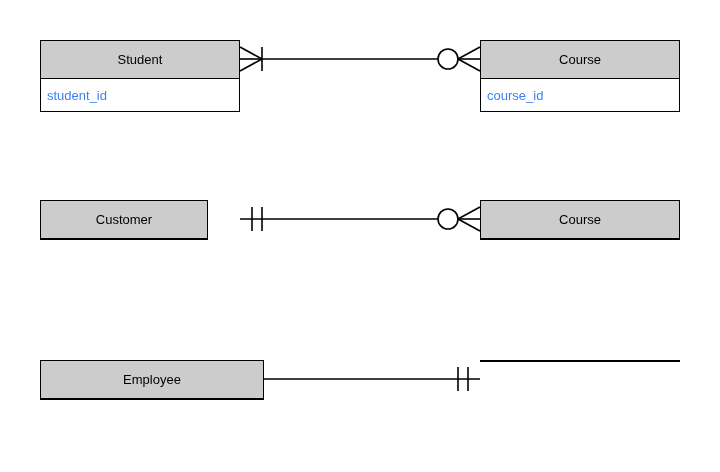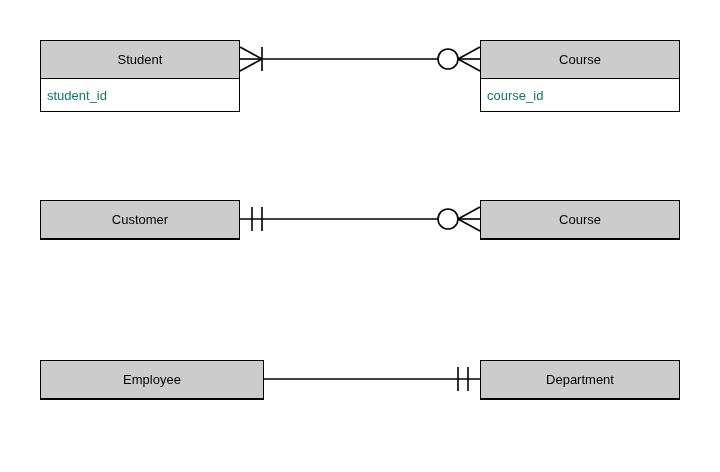--- a/index.html
+++ b/index.html
@@ -44,21 +44,21 @@
   }
   .entity-body {
     box-sizing: border-box;
     height: 32px;
     background: #ffffff;
     display: flex;
     align-items: center;
     justify-content: flex-start;
     padding-left: 6px;
     font-size: 13px;
-    color: #0f766e;
+    color: #3b82f6;
     line-height: 1;
   }
 </style>
 </head>
 <body>
 
 <div id="canvas">
 
   <svg class="er-svg" viewBox="0 0 720 472" xmlns="http://www.w3.org/2000/svg">
 
@@ -120,29 +120,28 @@
   <div class="entity-box" style="left:40px; top:40px; width:200px;">
     <div class="entity-header">Student</div>
     <div class="entity-body">student_id</div>
   </div>
 
   <div class="entity-box" style="left:480px; top:40px; width:200px;">
     <div class="entity-header">Course</div>
     <div class="entity-body">course_id</div>
   </div>
 
-  <div class="entity-box" style="left:40px; top:200px; width:200px;">
+  <div class="entity-box" style="left:40px; top:200px; width:168px;">
     <div class="entity-header">Customer</div>
   </div>
 
   <div class="entity-box" style="left:480px; top:200px; width:200px;">
     <div class="entity-header">Course</div>
   </div>
 
   <div class="entity-box" style="left:40px; top:360px; width:224px;">
     <div class="entity-header">Employee</div>
   </div>
 
   <div class="entity-box" style="left:480px; top:360px; width:200px;">
-    <div class="entity-header">Department</div>
   </div>
 
 </div>
 
 </body></html>

